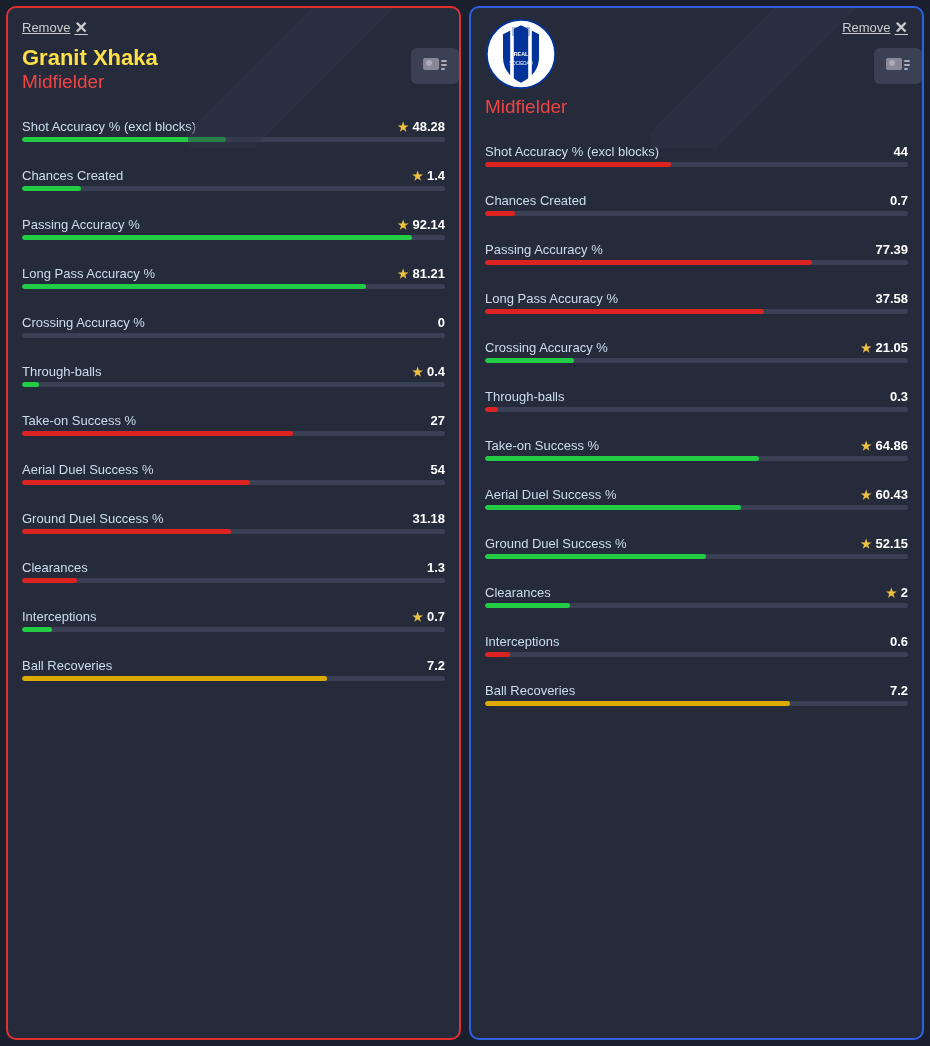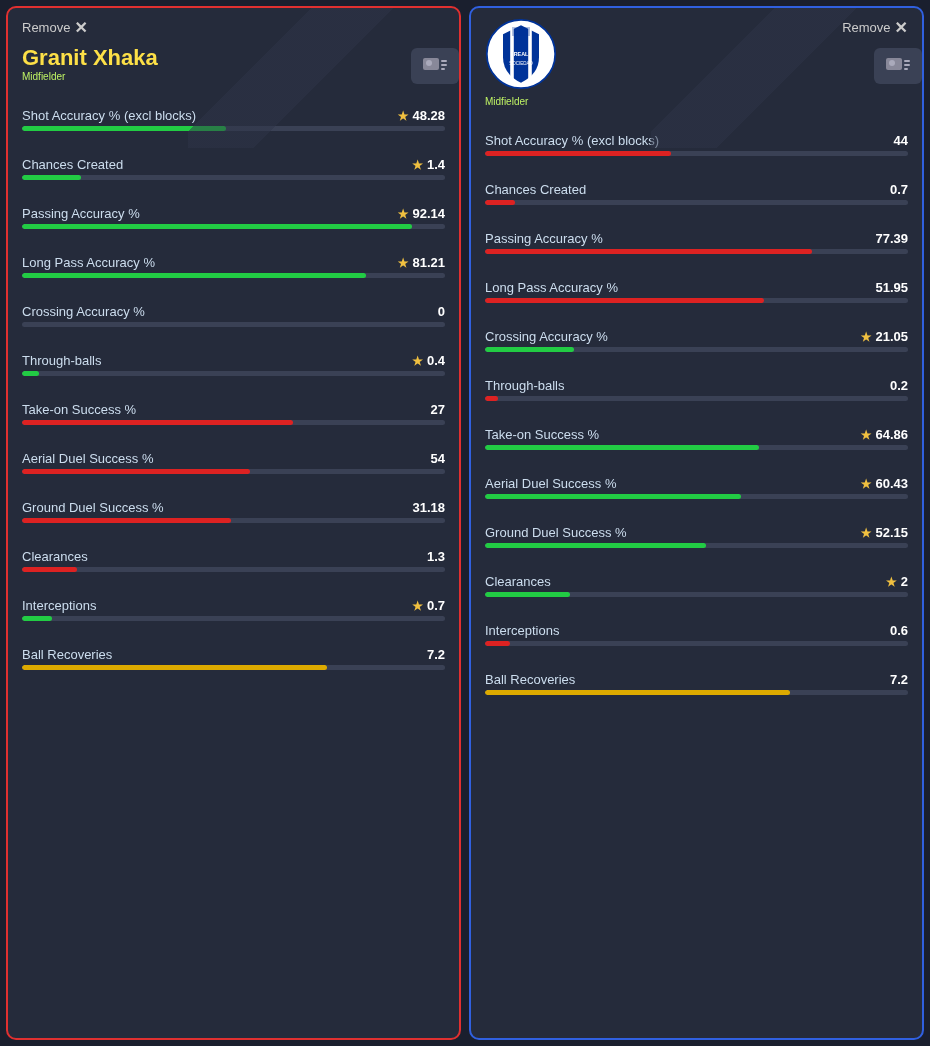--- a/index.html
+++ b/index.html
@@ -54,20 +54,21 @@
 
     .remove-btn {
       display: flex;
       align-items: center;
       gap: 4px;
       color: #ccc;
       font-size: 13px;
       cursor: pointer;
       background: none;
       border: none;
+      text-decoration: underline;
     }
     .remove-btn .x-icon { font-size: 16px; font-weight: bold; }
 
     .player-icon-btn {
       position: absolute;
       right: 0;
       top: 40px;
       background: #3a4155;
       border-radius: 6px;
       width: 48px;
@@ -81,22 +82,22 @@
 
     .player-name {
       color: #fde047;
       font-size: 22px;
       font-weight: bold;
       margin-top: 8px;
       position: relative;
       z-index: 1;
     }
     .player-position {
-      color: #bef264;
-      font-size: 10px;
+      color: #ef4444;
+      font-size: 19px;
       margin-bottom: 14px;
       position: relative;
       z-index: 1;
     }
 
     .stat-row {
       margin-bottom: 6px;
     }
     .stat-label-row {
       display: flex;
@@ -372,21 +373,21 @@
         </div>
         <div class="bar-track">
           <div class="bar-fill bar-red" style="width:77.39%"></div>
         </div>
       </div>
       <div class="stat-row">
         <div class="stat-label-row">
           <span class="stat-label">Long Pass Accuracy %</span>
           <span class="stat-value">
             
-            51.95
+            37.58
           </span>
         </div>
         <div class="bar-track">
           <div class="bar-fill bar-red" style="width:65.88%"></div>
         </div>
       </div>
       <div class="stat-row">
         <div class="stat-label-row">
           <span class="stat-label">Crossing Accuracy %</span>
           <span class="stat-value">
@@ -396,21 +397,21 @@
         </div>
         <div class="bar-track">
           <div class="bar-fill bar-green" style="width:21.05%"></div>
         </div>
       </div>
       <div class="stat-row">
         <div class="stat-label-row">
           <span class="stat-label">Through-balls</span>
           <span class="stat-value">
             
-            0.2
+            0.3
           </span>
         </div>
         <div class="bar-track">
           <div class="bar-fill bar-red" style="width:3%"></div>
         </div>
       </div>
       <div class="stat-row">
         <div class="stat-label-row">
           <span class="stat-label">Take-on Success %</span>
           <span class="stat-value">

